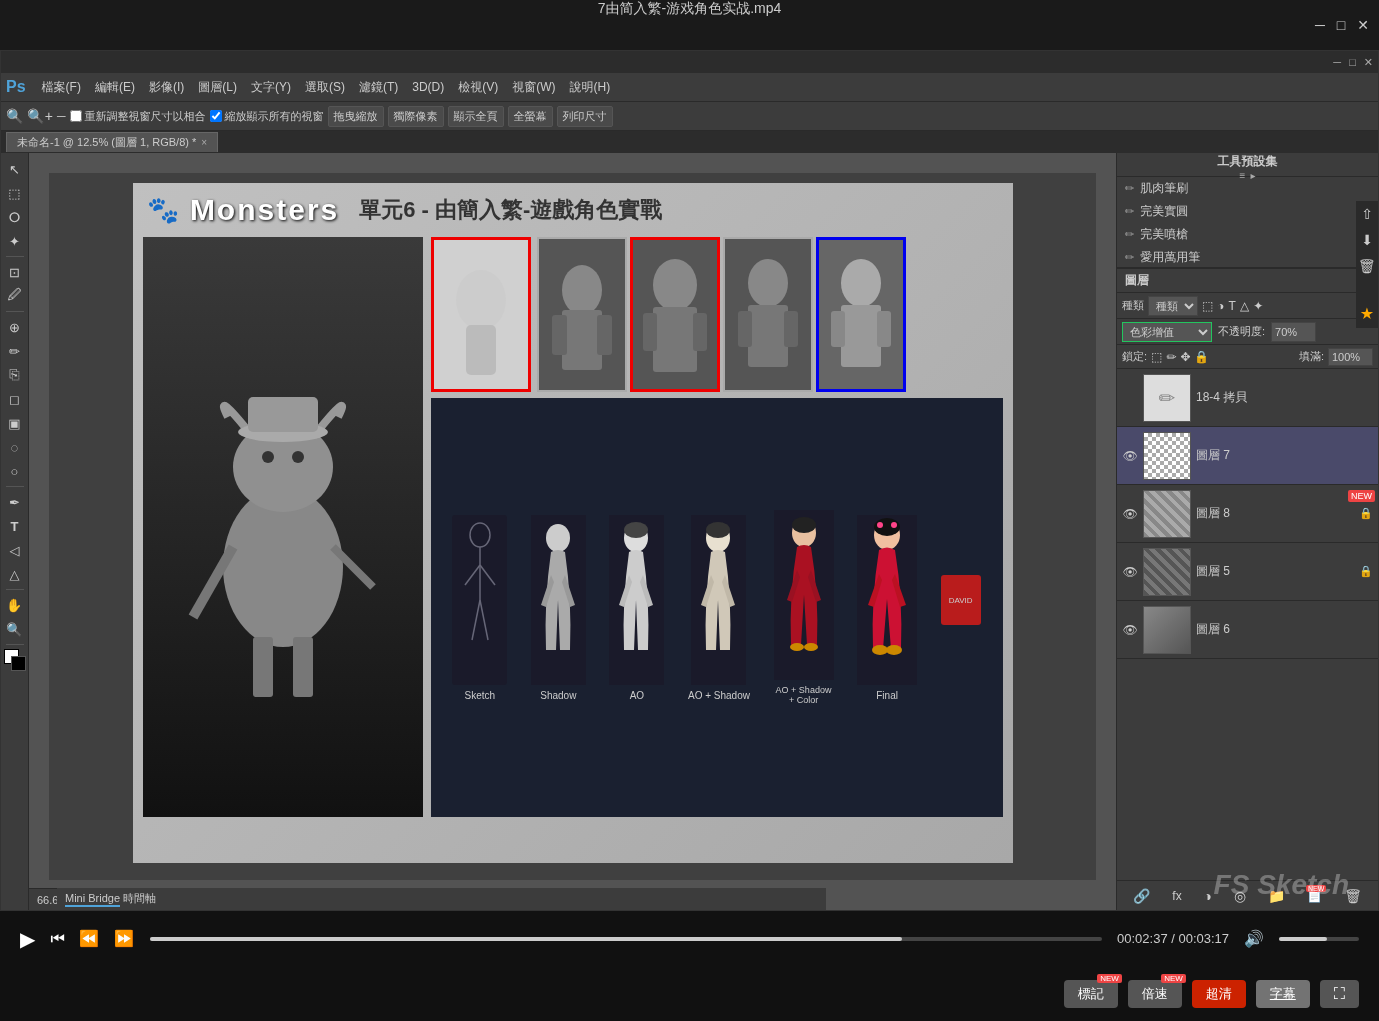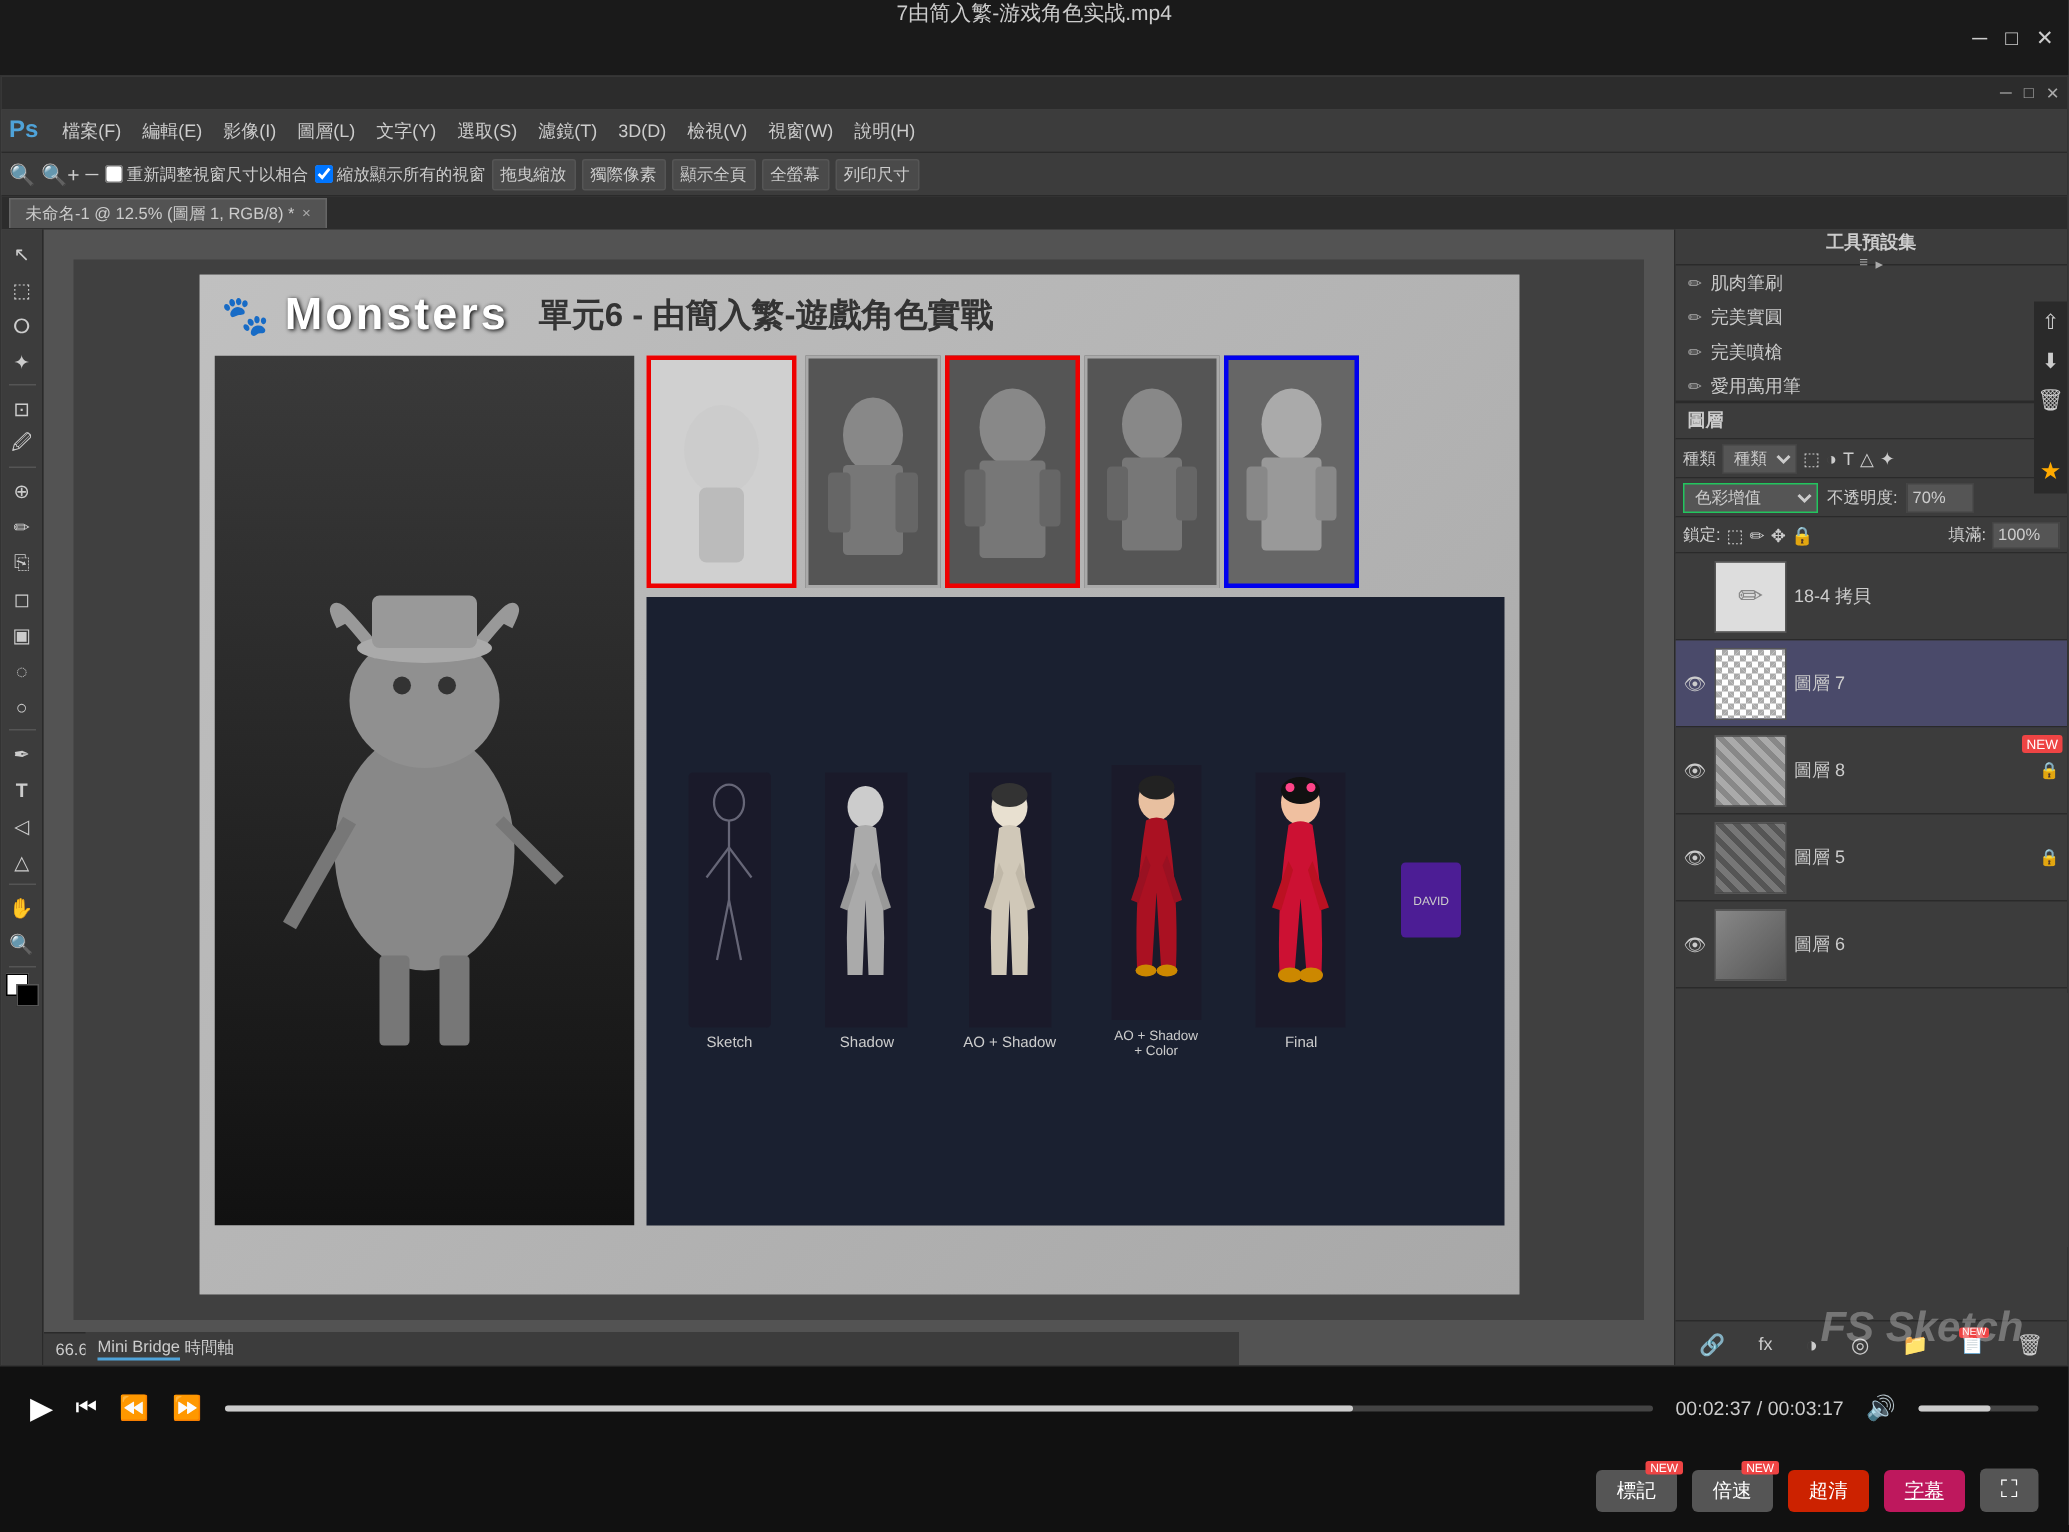--- a/index.html
+++ b/index.html
@@ -640,21 +640,21 @@
       border-radius: 4px;
       font-size: 13px;
       cursor: pointer;
       border: none;
       font-family: inherit;
       position: relative;
     }
     .btn-mark { background: #555; color: #fff; }
     .btn-speed { background: #555; color: #fff; }
     .btn-speed2 { background: #cc2200; color: #fff; }
-    .btn-caption { background: #be185d; color: #fff; text-decoration: underline; }
+    .btn-caption { background: #737373; color: #fff; text-decoration: underline; }
     .btn-fullscreen { background: #555; color: #fff; }
     .video-badge {
       position: absolute;
       top: -6px;
       right: -4px;
       background: #e44;
       color: #fff;
       font-size: 8px;
       padding: 0 3px;
       border-radius: 2px;
@@ -886,20 +886,33 @@
                       <svg width="45" height="160" viewBox="0 0 45 160">
                         <ellipse cx="22" cy="18" rx="12" ry="14" fill="#ccc"></ellipse>
                         <path d="M15,32 Q8,80 10,130 L20,130 L22,80 L24,130 L34,130 Q36,80 29,32 Q22,28 15,32Z" fill="#aaa"></path>
                         <path d="M15,55 L5,85 L10,87 L18,62Z" fill="#999"></path>
                         <path d="M29,55 L39,85 L34,87 L26,62Z" fill="#999"></path>
                       </svg>
                     </div>
                     <span>Shadow</span>
                   </div>
 
+                  <div class="character-col">
+                    <div style="width:55px;height:170px;background:#1a1a2a;display:flex;align-items:center;justify-content:center">
+                      <svg width="45" height="160" viewBox="0 0 45 160">
+                        <ellipse cx="22" cy="18" rx="12" ry="14" fill="#ddd"></ellipse>
+                        <path d="M15,32 Q8,80 10,130 L20,130 L22,80 L24,130 L34,130 Q36,80 29,32 Q22,28 15,32Z" fill="#ccc"></path>
+                        <path d="M15,55 L5,85 L10,87 L18,62Z" fill="#bbb"></path>
+                        <path d="M29,55 L39,85 L34,87 L26,62Z" fill="#bbb"></path>
+
+                        <ellipse cx="22" cy="10" rx="12" ry="8" fill="#444"></ellipse>
+                      </svg>
+                    </div>
+                    <span>AO</span>
+                  </div>
 
                   <div class="character-col">
                     <div style="width:55px;height:170px;background:#1a1a2a;display:flex;align-items:center;justify-content:center">
                       <svg width="45" height="160" viewBox="0 0 45 160">
                         <ellipse cx="22" cy="18" rx="12" ry="14" fill="#e8e0d0"></ellipse>
                         <path d="M15,32 Q8,80 10,130 L20,130 L22,80 L24,130 L34,130 Q36,80 29,32 Q22,28 15,32Z" fill="#d0c8b8"></path>
                         <path d="M15,55 L5,85 L10,87 L18,62Z" fill="#c0b8a8"></path>
                         <path d="M29,55 L39,85 L34,87 L26,62Z" fill="#c0b8a8"></path>
                         <ellipse cx="22" cy="10" rx="12" ry="8" fill="#333"></ellipse>
                       </svg>
@@ -934,21 +947,21 @@
                         <ellipse cx="20" cy="133" rx="8" ry="5" fill="#cc8800"></ellipse>
                         <ellipse cx="34" cy="133" rx="8" ry="5" fill="#cc8800"></ellipse>
 
                         <circle cx="20" cy="8" r="3" fill="#ff4488"></circle>
                         <circle cx="34" cy="8" r="3" fill="#ff4488"></circle>
                       </svg>
                     </div>
                     <span>Final</span>
                   </div>
 
-                  <div style="width:40px;height:50px;background:#4c1d95;border-radius:3px;display:flex;align-items:center;justify-content:center;font-size:8px;color:#ccc;text-align:center;margin-bottom:15px">
+                  <div style="width:40px;height:50px;background:#b91c1c;border-radius:3px;display:flex;align-items:center;justify-content:center;font-size:8px;color:#ccc;text-align:center;margin-bottom:15px">
                     DAVID
                   </div>
                 </div>
               </div>
             </div>
           </div>
         </div>
       </div>
 
       <div id="ps-statusbar">

